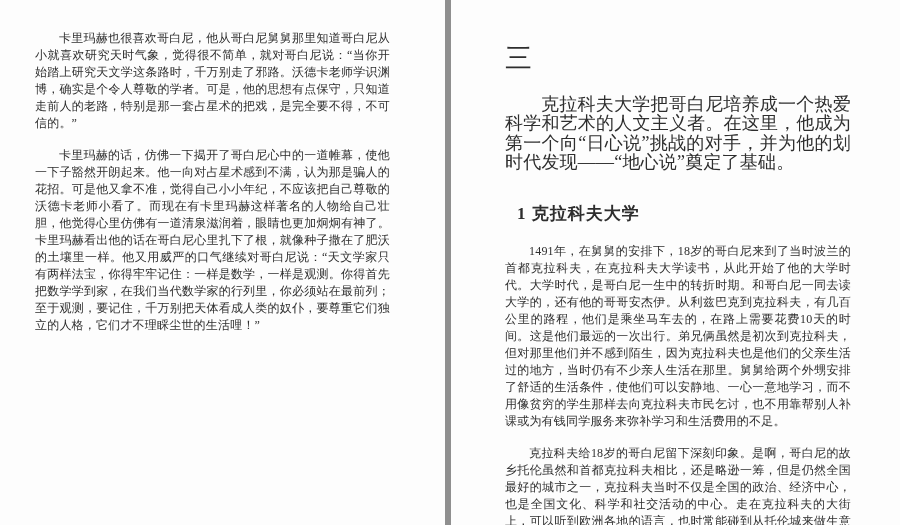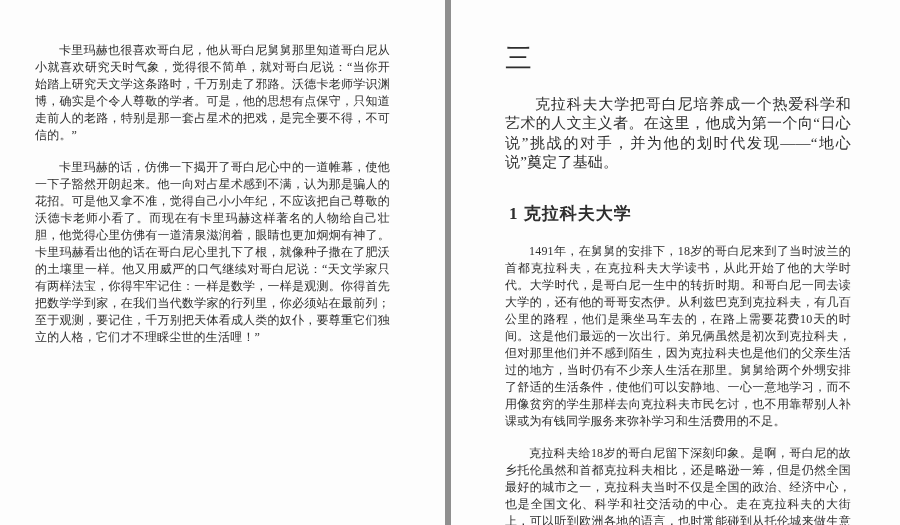--- a/index.html
+++ b/index.html
@@ -15,38 +15,38 @@
   }
   .spread{display:flex;width:900px;height:525px;background:var(--page-bg);}
   .page{
     box-sizing:border-box;height:100%;
     background:var(--page-bg);color:var(--text-color);
   }
   .page.left{width:445px;padding:30px 55px 12px 35px;}
   .page-divider{width:6px;height:100%;background:var(--divider-color);flex:0 0 6px;}
   .page.right{flex:1;padding:30px 49px 12px 54px;}
   .para{
-    margin:12px 0 15px;
+    margin:0 0 15px;
     font-size:12px;line-height:17px;
     text-align:justify;text-indent:2em;
     letter-spacing:0.2px;
   }
   .body-text .para:last-child{margin-bottom:0;}
   .chapter-num{
     margin:14px 0 0;
     font-size:27px;font-weight:400;line-height:1.1;
   }
   .chapter-intro{
     margin:21px 0 0;
-    font-size:15px;line-height:19.5px;
+    font-size:18px;line-height:19.5px;
     text-align:justify;text-indent:2em;
     letter-spacing:0.2px;
   }
   .section-heading{
-    margin:29px 4px 18px;
+    margin:29px 12px 18px;
     font-size:17px;font-weight:700;letter-spacing:1px;
   }
 </style>
 </head>
 <body>
 
 <div class="spread">
 
   <div class="page left">
     <div class="body-text">

